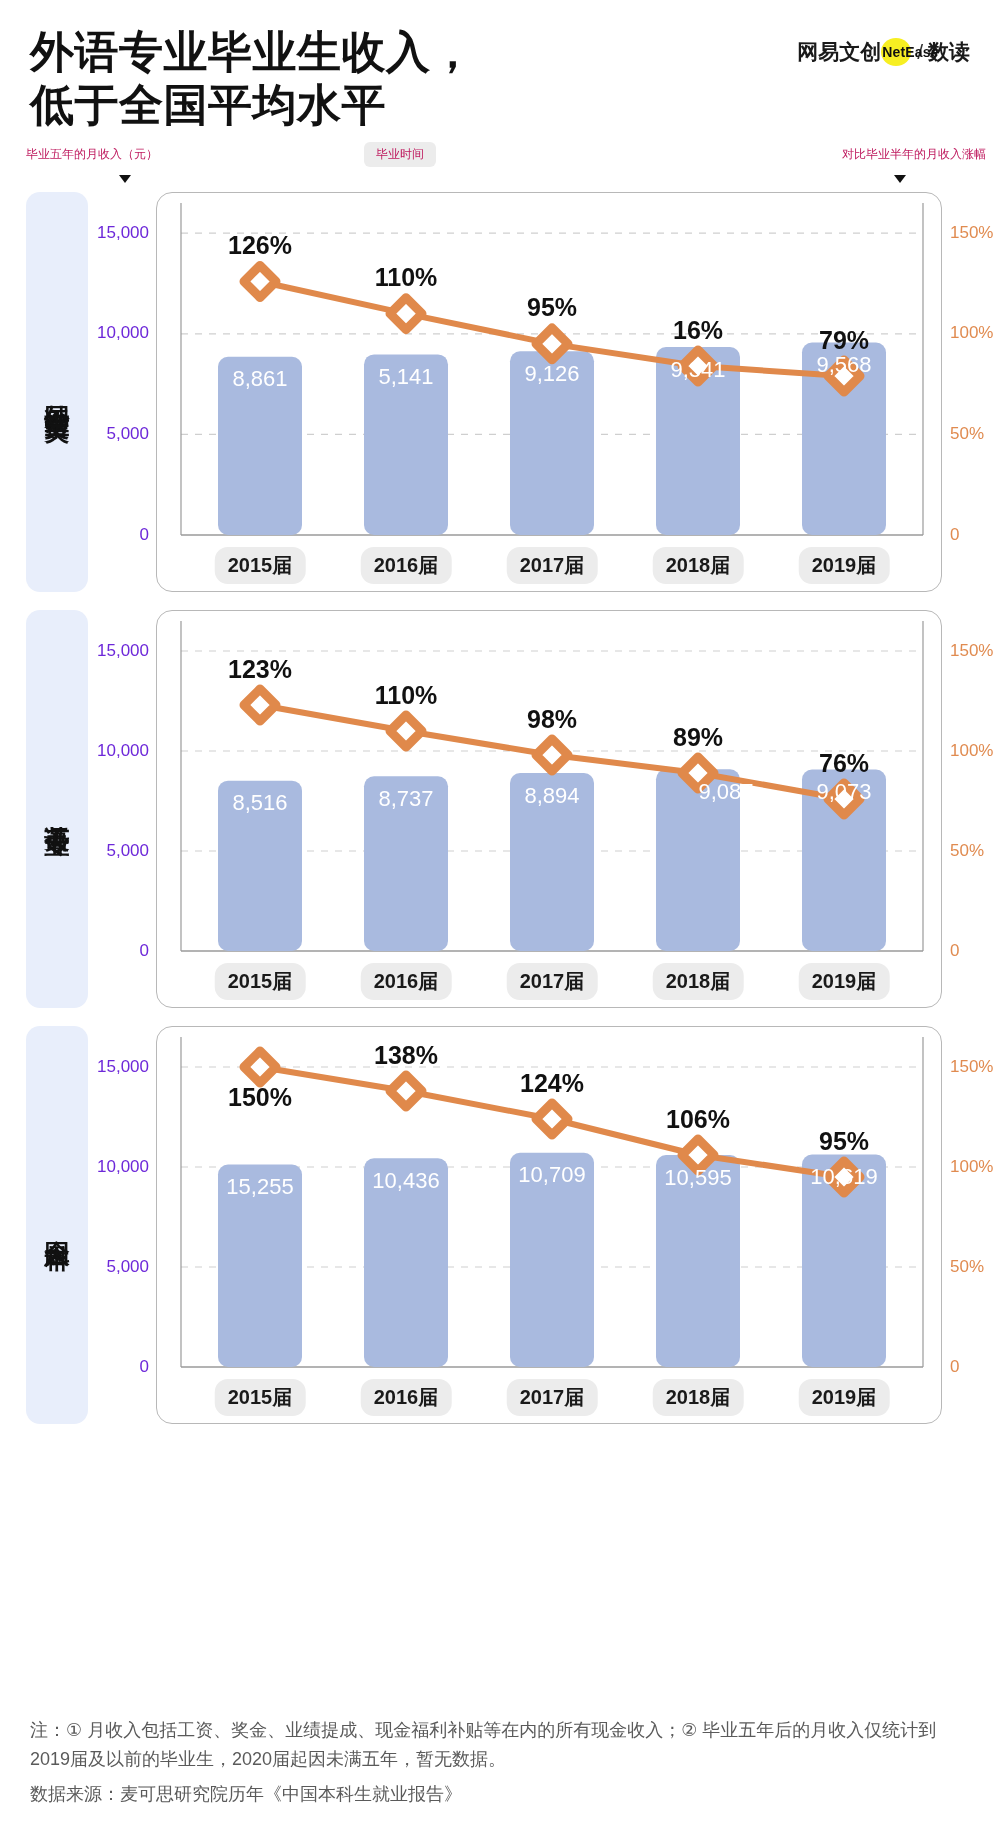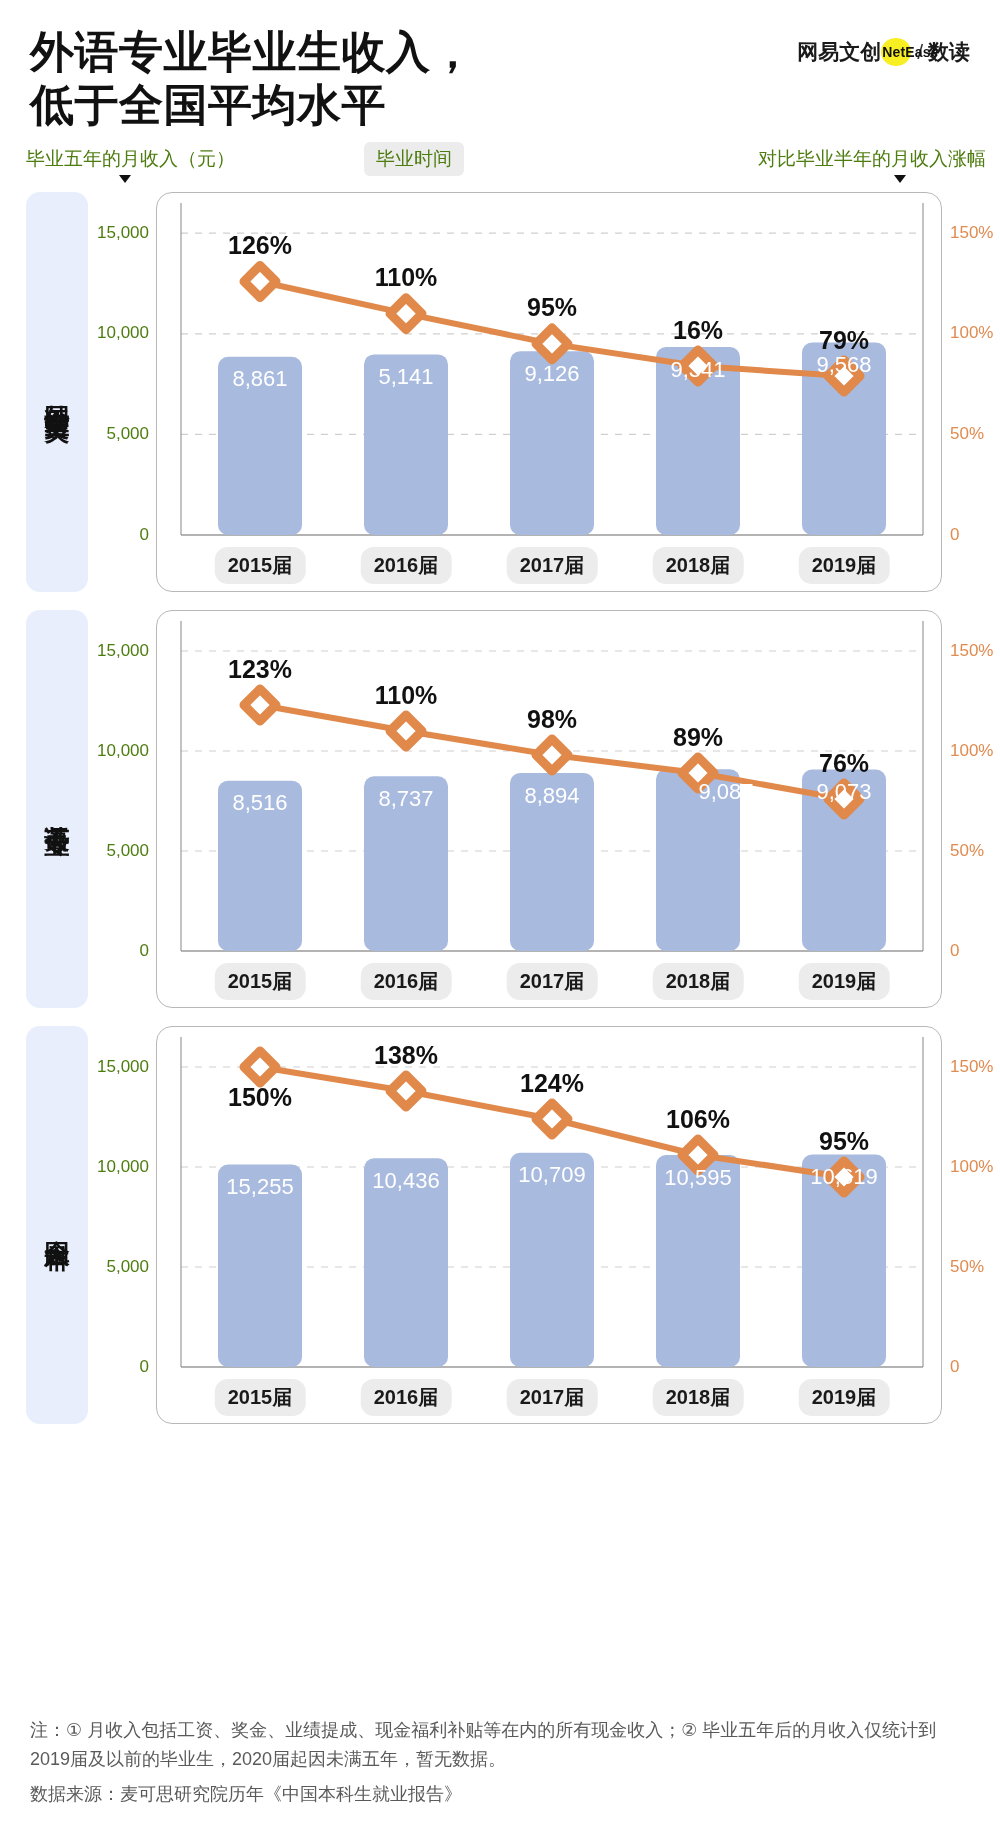--- a/index.html
+++ b/index.html
@@ -37,21 +37,21 @@
     position:absolute;left:7px;top:6px;width:14px;
     font-size:14px;font-weight:700;color:#111;letter-spacing:.2px;
     text-align:center;
   }
   .logo .slash{margin:0 5px 0 0;font-weight:500;color:#333;}
   .logo .cn2{}
 
   
   .captions{position:relative;height:46px;margin:14px 0 0 0;}
   .cap{
-    position:absolute;font-size:19px;color:#4d7c0f;font-weight:500;
+    position:absolute;font-size:12px;color:#be185d;font-weight:500;
     white-space:nowrap;
   }
   .cap-left{left:26px;top:0;}
   .cap-mid{
     left:364px;top:0;background:#ececec;border-radius:6px;
     padding:4px 12px;top:-4px;
   }
   .cap-right{right:14px;top:0;}
   .caret{
     position:absolute;width:0;height:0;
@@ -75,21 +75,21 @@
   }
   .panel{
     position:absolute;left:156px;right:58px;top:0;bottom:0;
     border:1.4px solid #b8b8b8;border-radius:16px;background:#fff;
     box-sizing:border-box;
   }
   svg.chart{position:absolute;left:0;top:0;overflow:visible;}
 
   .ytick-l{
     position:absolute;right:calc(100% + 8px);
-    font-size:17px;color:#4d7c0f;white-space:nowrap;
+    font-size:17px;color:#6d28d9;white-space:nowrap;
     transform:translateY(-50%);
   }
   .ytick-r{
     position:absolute;left:calc(100% + 9px);
     font-size:17px;color:#e08b50;white-space:nowrap;
     transform:translateY(-50%);
   }
   .xlab{
     position:absolute;transform:translateX(-50%);
     background:#ececec;border-radius:13px;padding:5px 13px;

